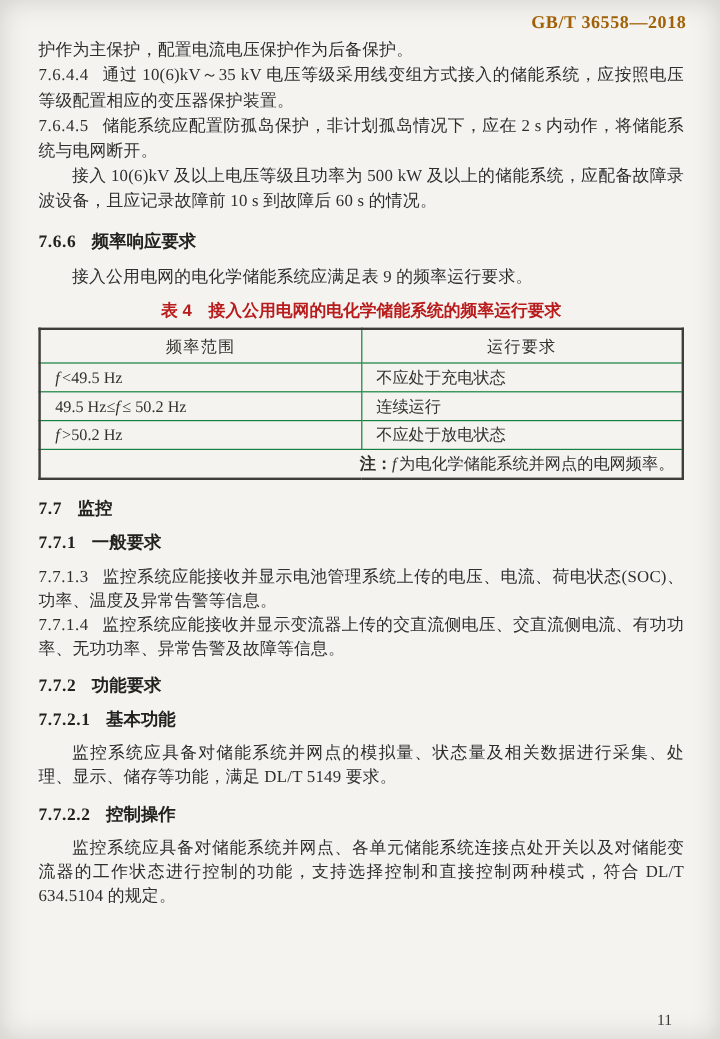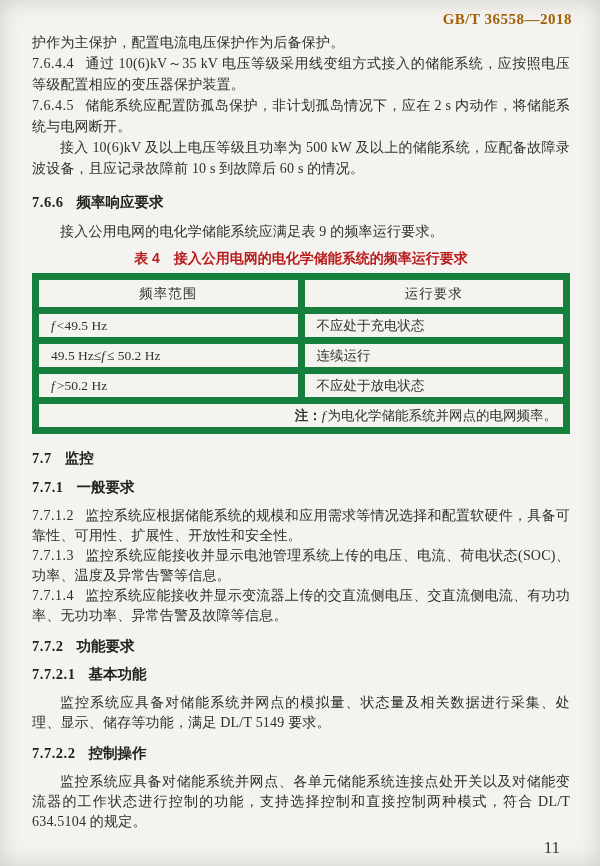--- a/index.html
+++ b/index.html
@@ -67,40 +67,40 @@
   .table-caption .cap-label { margin-right:1em; }
 
   table.t4 {
     width:100%;
     border-collapse:collapse;
     border:2px solid #3e3d3a;
     font-size:13.5px;
     color:#33322f;
     margin-bottom:0;
   }
-  table.t4 th, table.t4 td { border:7px solid #15803d; }
+  table.t4 th, table.t4 td { border:1px solid #15803d; }
   table.t4 th {
     height:25px;
     font-weight:normal;
     text-align:center;
     letter-spacing:1px;
   }
   table.t4 td { height:21px; padding:1px 6px 1px 12px; text-align:left; }
   table.t4 .col-freq { width:50%; }
   table.t4 tr.note-row td { padding-left:34px;text-align:right; }
   .note-label { font-weight:bold; }
   .fvar {
     font-style:italic;
     font-family:"Liberation Serif","DejaVu Serif",serif;
     padding-right:2px;
   }
   .page-number {
     position:absolute;
     right:40px; bottom:8px;
-    font-size:17px;
+    font-size:13px;
     color:#3a3936;
   }
 </style>
 </head>
 <body>
 
 <div class="page">
 
   <div class="doc-header">GB/T 36558—2018</div>
 
@@ -143,21 +143,20 @@
           <td colspan="2"><span class="note-label">注：</span><span class="fvar">f</span><span>为电化学储能系统并网点的电网频率。</span></td>
         </tr>
       </tbody>
     </table>
 
     <p class="h h77"><span class="num">7.7</span><span>监控</span></p>
 
     <p class="h h771"><span class="num">7.7.1</span><span>一般要求</span></p>
 
 
-    <p class="para tight"><span class="clause-num">7.7.1.2</span><span>监控系统应根据储能系统的规模和应用需求等情况选择和配置软硬件，具备可靠性、可用性、扩展性、开放性和安全性。</span></p>
 
     <p class="para tight"><span class="clause-num">7.7.1.3</span><span>监控系统应能接收并显示电池管理系统上传的电压、电流、荷电状态(SOC)、功率、温度及异常告警等信息。</span></p>
 
     <p class="para tight"><span class="clause-num">7.7.1.4</span><span>监控系统应能接收并显示变流器上传的交直流侧电压、交直流侧电流、有功功率、无功功率、异常告警及故障等信息。</span></p>
 
     <p class="h h772"><span class="num">7.7.2</span><span>功能要求</span></p>
 
     <p class="h h7721"><span class="num">7.7.2.1</span><span>基本功能</span></p>
 
     <p class="para tight indent">监控系统应具备对储能系统并网点的模拟量、状态量及相关数据进行采集、处理、显示、储存等功能，满足 DL/T 5149 要求。</p>

